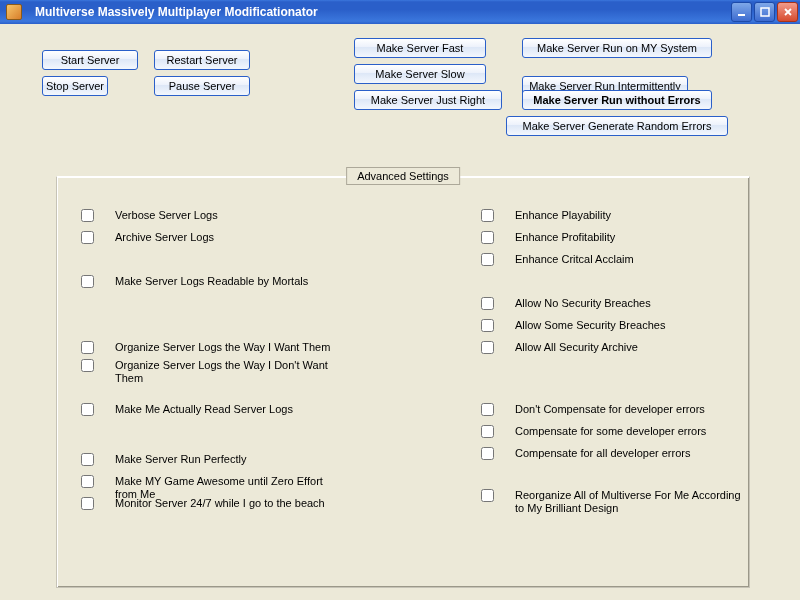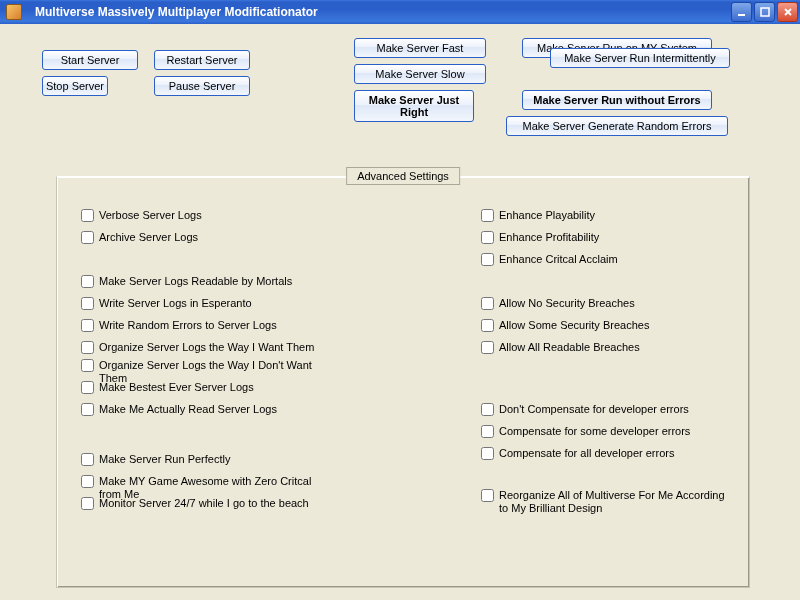--- a/index.html
+++ b/index.html
@@ -72,21 +72,21 @@
     transform: translate(-50%, -50%);
     background: #ece9d8;
     border: 1px solid #aca899;
     padding: 2px 10px;
     font-size: 11px;
   }
   .chk {
     position: absolute;
     display: flex;
     align-items: flex-start;
-    gap: 5px;
+    gap: 21px;
     font-size: 11px;
     color: #000;
     line-height: 13px;
   }
   .chk input {
     margin: 0;
     width: 13px; height: 13px;
     flex-shrink: 0;
   }
   .chk span { padding-top: 0px; max-width: 230px; }
@@ -119,74 +119,62 @@
 <div class="client">
 
   <button class="btn" style="left:42px; top:26px; width:96px;">Start Server</button>
   <button class="btn" style="left:42px; top:52px; width:66px;">Stop Server</button>
 
   <button class="btn" style="left:154px; top:26px; width:96px;">Restart Server</button>
   <button class="btn" style="left:154px; top:52px; width:96px;">Pause Server</button>
 
   <button class="btn" style="left:354px; top:14px; width:132px;text-align:center;">Make Server Fast</button>
   <button class="btn" style="left:354px; top:40px; width:132px;">Make Server Slow</button>
-  <button class="btn" style="left:354px; top:66px; width:120px;font-weight:bold;">Make Server Just Right</button>
+  <button class="btn" style="left:354px; top:66px; width:148px;">Make Server Just Right</button>
 
   <button class="btn" style="left:522px; top:14px; width:190px;">Make Server Run on MY System</button>
-  <button class="btn" style="left:522px; top:24px; width:180px;margin-left:28px;">Make Server Run Intermittently</button>
+  <button class="btn" style="left:522px; top:52px; width:166px;">Make Server Run Intermittently</button>
   <button class="btn" style="left:522px; top:66px; width:190px;font-weight:bold;">Make Server Run without Errors</button>
   <button class="btn" style="left:506px; top:92px; width:222px;">Make Server Generate Random Errors</button>
 
   <div class="groupbox">
     <div class="group-label">Advanced Settings</div>
 
     <label class="chk" style="left:24px; top:32px;">
         <input type="checkbox" style="">
         <span>Verbose Server Logs</span>
       </label>
     <label class="chk" style="left:24px; top:54px;">
         <input type="checkbox" style="">
         <span>Archive Server Logs</span>
       </label>
     <label class="chk" style="left:24px; top:98px;">
         <input type="checkbox" style="">
         <span>Make Server Logs Readable by Mortals</span>
       </label>
-    <label class="chk" style="left:24px; top:120px;">
-        <input type="checkbox" style="">
-        <span>Write Server Logs in Esperanto</span>
-      </label>
-    <label class="chk" style="left:24px; top:142px;">
-        <input type="checkbox" style="">
-        <span>Write Random Errors to Server Logs</span>
-      </label>
     <label class="chk" style="left:24px; top:182px;">
         <input type="checkbox" style="">
         <span>Organize Server Logs the Way I Don't Want Them</span>
       </label>
     <label class="chk" style="left:24px; top:164px;">
         <input type="checkbox" style="">
         <span>Organize Server Logs the Way I Want Them</span>
       </label>
-    <label class="chk" style="left:24px; top:204px;">
-        <input type="checkbox" style="">
-        <span>Make Bestest Ever Server Logs</span>
-      </label>
     <label class="chk" style="left:24px; top:226px;">
         <input type="checkbox" style="">
         <span>Make Me Actually Read Server Logs</span>
       </label>
 
     <label class="chk" style="left:24px; top:276px;">
         <input type="checkbox" style="">
         <span>Make Server Run Perfectly</span>
       </label>
     <label class="chk" style="left:24px; top:298px;">
         <input type="checkbox" style="">
-        <span>Make MY Game Awesome with Zero Critcal from Me</span>
+        <span>Make MY Game Awesome until Zero Effort from Me</span>
       </label>
     <label class="chk" style="left:24px; top:320px;">
         <input type="checkbox" style="">
         <span>Monitor Server 24/7 while I go to the beach</span>
       </label>
 
     <label class="chk" style="left:424px; top:32px;">
         <input type="checkbox" style="">
         <span>Enhance Playability</span>
       </label>
@@ -202,21 +190,21 @@
     <label class="chk" style="left:424px; top:120px;">
         <input type="checkbox" style="">
         <span>Allow No Security Breaches</span>
       </label>
     <label class="chk" style="left:424px; top:142px;">
         <input type="checkbox" style="">
         <span>Allow Some Security Breaches</span>
       </label>
     <label class="chk" style="left:424px; top:164px;">
         <input type="checkbox" style="">
-        <span>Allow All Readable Breaches</span>
+        <span>Allow All Security Archive</span>
       </label>
 
     <label class="chk" style="left:424px; top:226px;">
         <input type="checkbox" style="">
         <span>Don't Compensate for developer errors</span>
       </label>
     <label class="chk" style="left:424px; top:248px;">
         <input type="checkbox" style="">
         <span>Compensate for some developer errors</span>
       </label>

